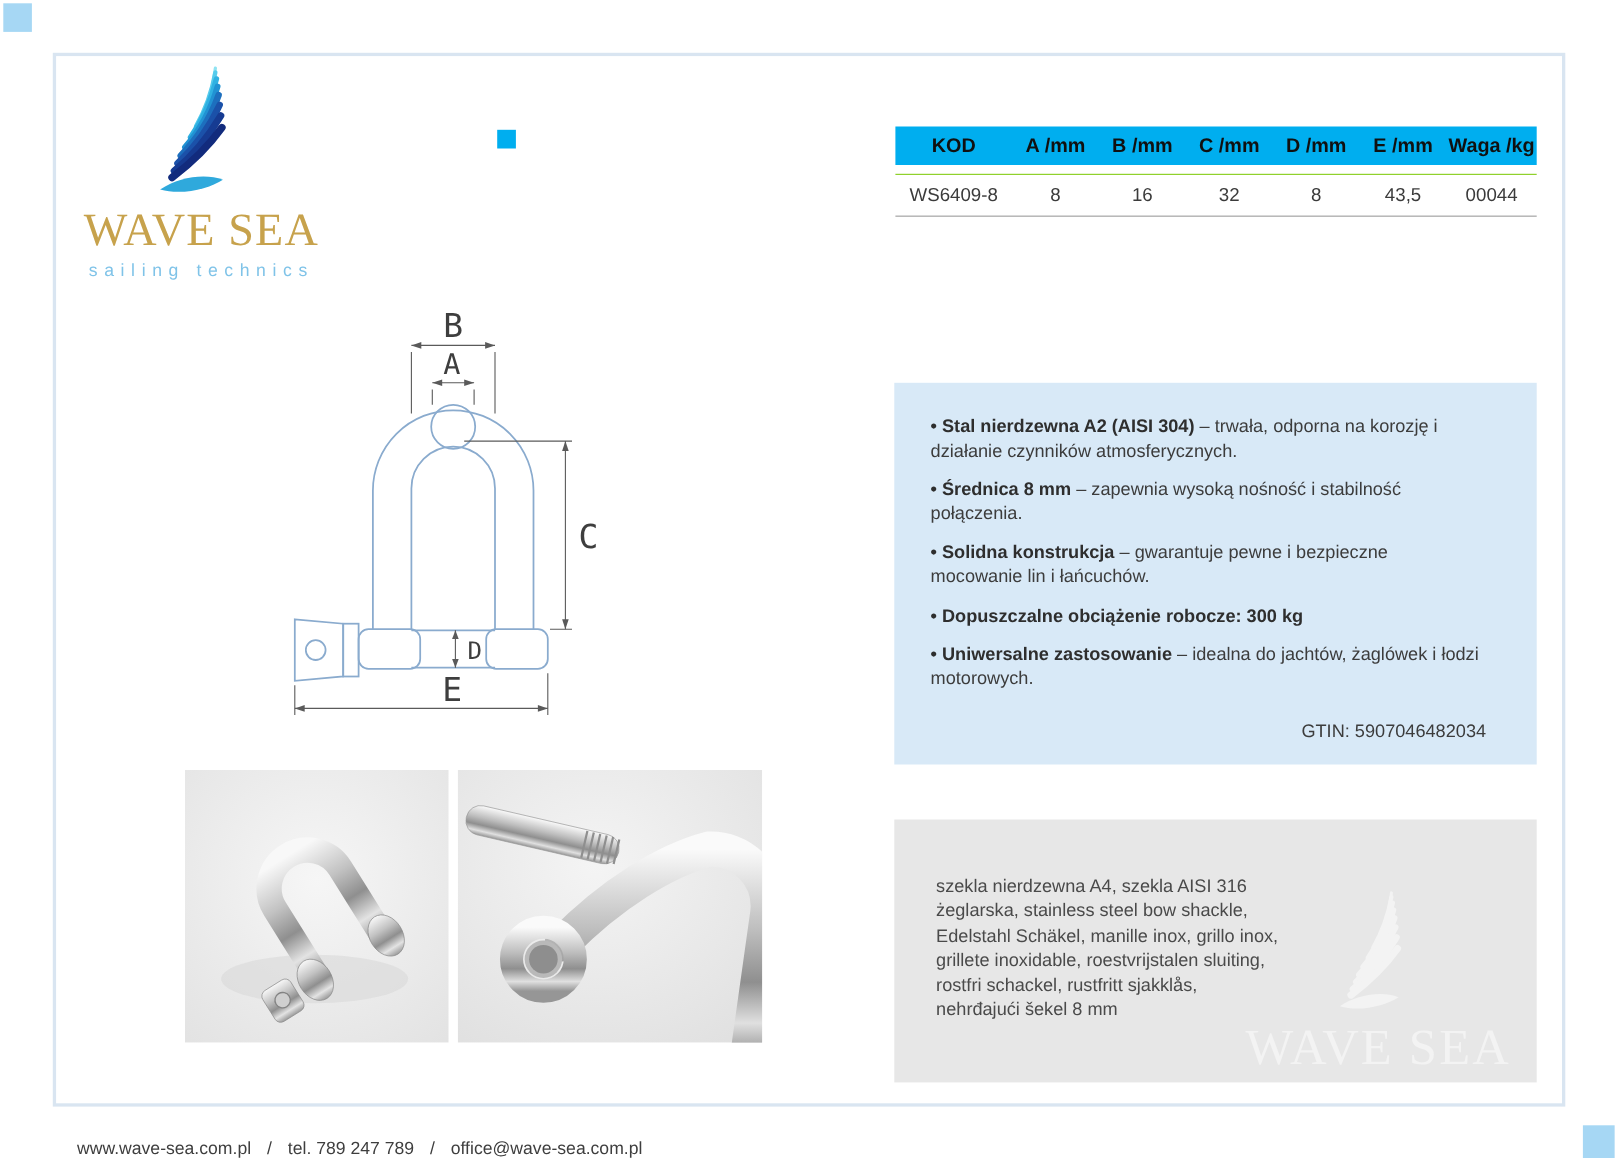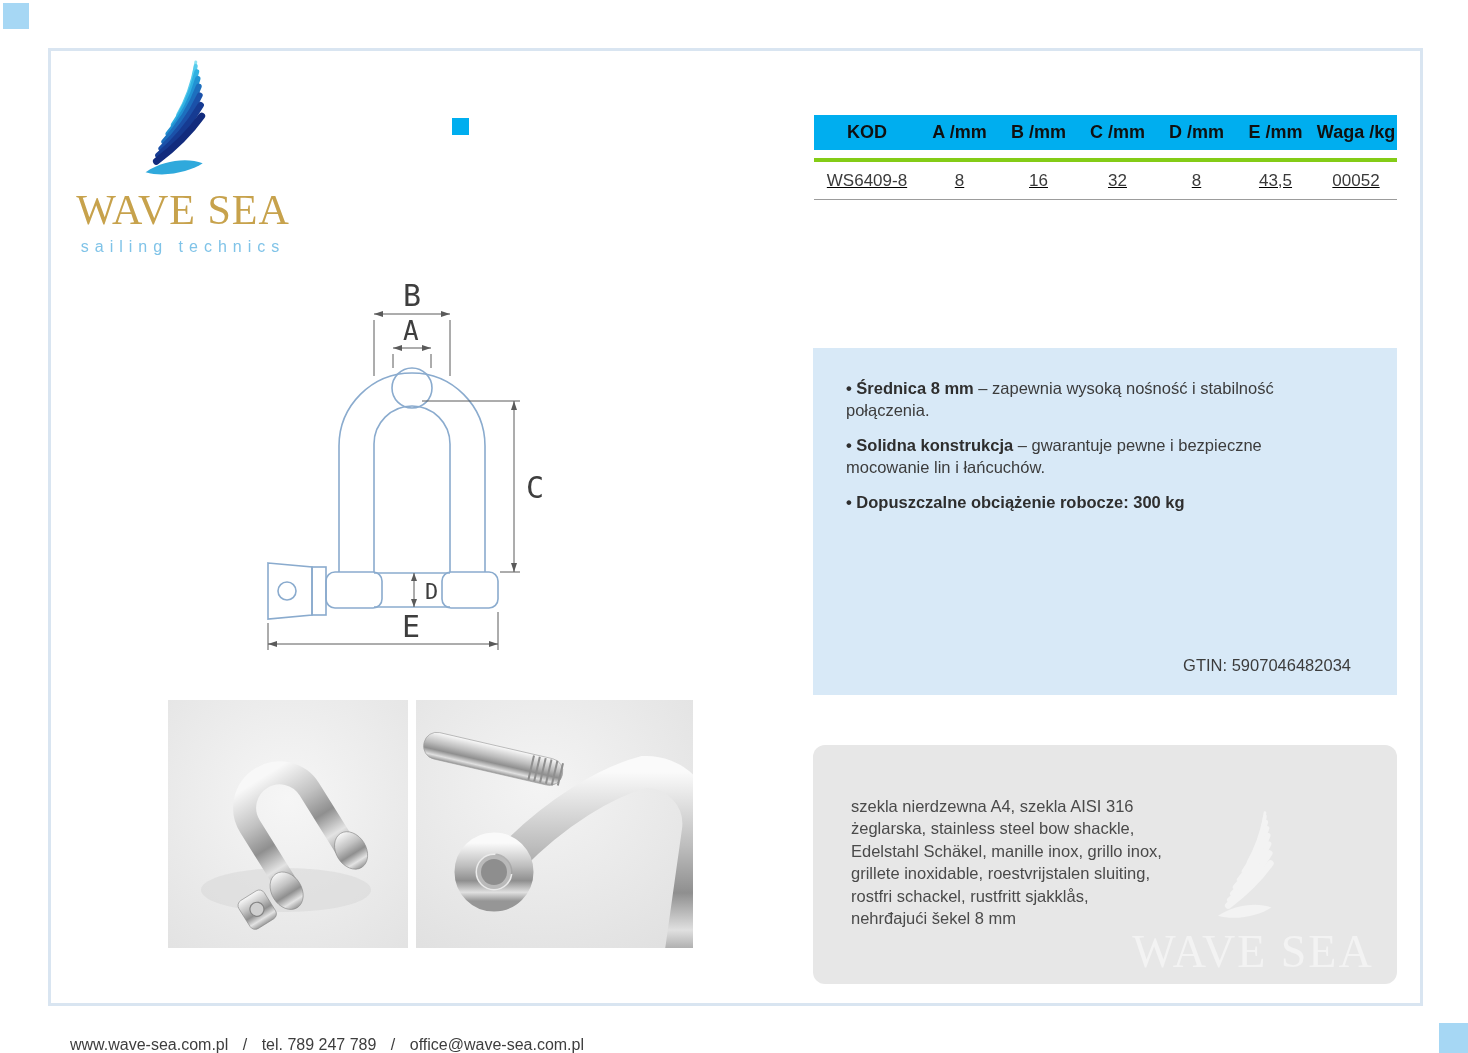--- a/index.html
+++ b/index.html
@@ -22,21 +22,21 @@
 
   
   .heading{position:absolute;left:452px;top:118px;display:flex;align-items:center;}
   .heading .sq{width:17px;height:17px;background:#00AEEF;margin-right:13px;flex:none;}
   .heading .txt{font-size:27px;color:#3F3F3F;white-space:nowrap;}
 
   
   .spec-table{position:absolute;left:814px;top:115px;width:583px;}
   .spec-head{display:flex;background:#00AEEF;height:35px;align-items:center;}
   .spec-head .c{color:#101010;font-weight:bold;font-size:18px;text-align:center;white-space:nowrap;}
-  .spec-row{display:flex;margin-top:8px;height:37px;align-items:center;border-top:4px solid #84cc16;border-bottom:1px solid #9C9C9C;text-decoration:underline;}
+  .spec-row{display:flex;margin-top:8px;height:37px;align-items:center;border-top:1px solid #84cc16;border-bottom:1px solid #9C9C9C;}
   .spec-row .c{color:#3B3B3B;font-size:17px;text-align:center;white-space:nowrap;}
   .c0{width:106px;} .c1,.c2,.c3,.c4{width:79px;} .c5{width:79px;} .c6{width:82px;}
 
   
   .drawing{position:absolute;left:262px;top:276px;}
   .drawing .part{fill:none;stroke:#8AABCE;stroke-width:1.6;}
   .drawing .dim{stroke:#5A5A5A;stroke-width:1;fill:none;}
   .drawing .ah{fill:#5A5A5A;stroke:none;}
   .drawing text{fill:#3E3E3E;font-family:"DejaVu Sans Mono", monospace;}
 
@@ -45,21 +45,21 @@
   .bluebox p{margin:0 0 14px 0;font-size:16.5px;line-height:1.31;color:#3C3C3C;}
   .bluebox b{color:#2E2E2E;}
   .gtin{position:absolute;right:46px;bottom:20px;font-size:16.5px;color:#3C3C3C;}
 
   
   .photo{position:absolute;top:700px;height:248px;overflow:hidden;}
   .photo.left{left:168px;width:240px;}
   .photo.right{left:416px;width:277px;}
 
   
-  .graybox{position:absolute;left:813px;top:745px;width:584px;height:239px;background:#E7E7E7;box-sizing:border-box;border-radius:12px;}
+  .graybox{position:absolute;left:813px;top:745px;width:584px;height:239px;background:#E7E7E7;box-sizing:border-box;}
   .graybox .kw{position:absolute;left:38px;top:50px;width:318px;margin:0;font-size:16.5px;line-height:1.36;color:#4A4A4A;}
   .wm{position:absolute;right:6px;bottom:6px;width:276px;text-align:center;}
   .wm-name{font-family:"Liberation Serif", serif;font-size:46px;letter-spacing:2px;color:#F3F3F3;white-space:nowrap;margin-top:-6px;}
 
   
   .footer{position:absolute;left:70px;top:1016px;font-size:16px;color:#3E3E3E;white-space:nowrap;margin-top:20px;}
   .footer .sep{margin:0 10px;}
 </style>
 </head>
 <body>
@@ -100,21 +100,21 @@
     <div class="c c5">E /mm</div>
     <div class="c c6">Waga /kg</div>
   </div>
   <div class="spec-row">
     <div class="c c0">WS6409-8</div>
     <div class="c c1">8</div>
     <div class="c c2">16</div>
     <div class="c c3">32</div>
     <div class="c c4">8</div>
     <div class="c c5">43,5</div>
-    <div class="c c6">00052</div>
+    <div class="c c6">00044</div>
   </div>
 </div>
 
 <svg class="drawing" width="300" height="392" viewBox="0 0 300 392">
 
   <path class="part" d="M77,296 L77,170 A73,73 0 0 1 223,170 L223,296"></path>
   <path class="part" d="M112,296 L112,168 A38,38 0 0 1 188,168 L188,296"></path>
   <circle class="part" cx="150" cy="112" r="20"></circle>
   <rect class="part" x="64" y="296" width="56" height="36" rx="9"></rect>
   <rect class="part" x="180" y="296" width="56" height="36" rx="9"></rect>
@@ -153,23 +153,25 @@
 
   <line class="dim" x1="6" y1="347" x2="6" y2="374"></line>
   <line class="dim" x1="236" y1="336" x2="236" y2="374"></line>
   <line class="dim" x1="6" y1="368" x2="236" y2="368"></line>
   <polygon class="ah" points="6,368 15,365 15,371"></polygon>
   <polygon class="ah" points="236,368 227,365 227,371"></polygon>
   <text x="140" y="361" font-size="30">E</text>
 </svg>
 
 <div class="bluebox">
+  <p><b>• Stal nierdzewna A2 (AISI 304)</b><span> – trwała, odporna na korozję i działanie czynników atmosferycznych.</span></p>
   <p><b>• Średnica 8 mm</b><span> – zapewnia wysoką nośność i stabilność połączenia.</span></p>
   <p><b>• Solidna konstrukcja</b><span> – gwarantuje pewne i bezpieczne mocowanie lin i łańcuchów.</span></p>
   <p><b>• Dopuszczalne obciążenie robocze: 300 kg</b><span></span></p>
+  <p><b>• Uniwersalne zastosowanie</b><span> – idealna do jachtów, żaglówek i łodzi motorowych.</span></p>
   <div class="gtin">GTIN: 5907046482034</div>
 </div>
 
 <div class="photo left">
   <svg width="240" height="248" viewBox="0 0 240 248">
     <defs>
       <radialGradient id="pbg1" cx="50%" cy="40%" r="80%">
         <stop offset="0" stop-color="#F6F6F6"></stop>
           <stop offset="1" stop-color="#E2E2E2"></stop>
       </radialGradient>

